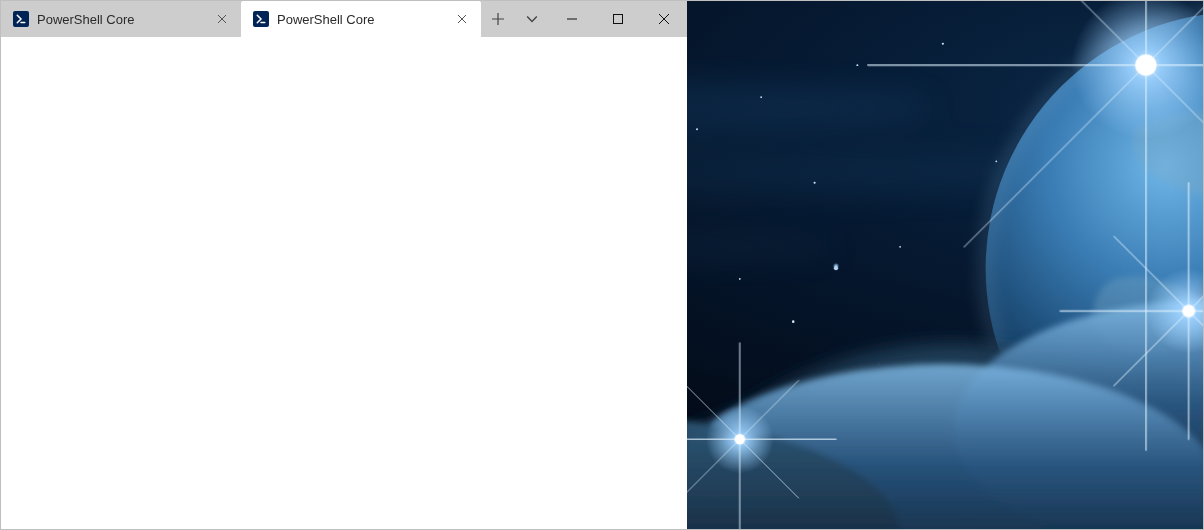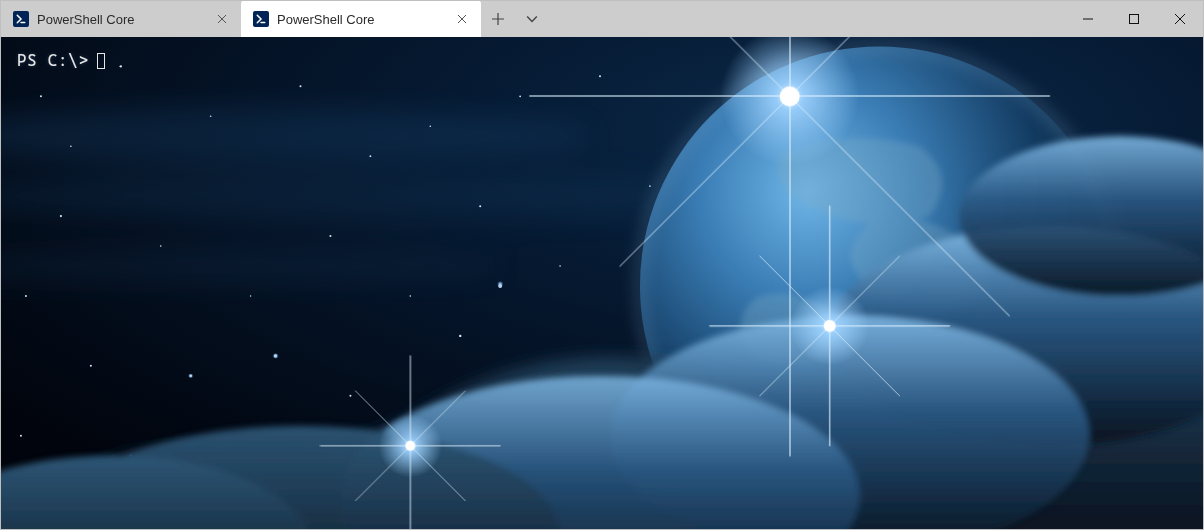--- a/index.html
+++ b/index.html
@@ -7,21 +7,21 @@
       width: 1204px;
       height: 530px;
       font-family: "Segoe UI", Tahoma, sans-serif;
       overflow: hidden;
       background: #000;
     }
     .window {
       width: 100%;
       height: 100%;
       display: flex;
-      flex-direction: column;
+      flex-direction: row;
       border: 1px solid #bfbfbf;
       background: #fff;
     }
     
     .titlebar {
       height: 36px;
       background: #cdcdcd;
       display: flex;
       align-items: stretch;
       user-select: none;
@@ -329,21 +329,15 @@
         </g>
 
         <g>
           <circle cx="275" cy="320" r="3" fill="url(#glow)"></circle>
           <circle cx="500" cy="248" r="3" fill="url(#glow)"></circle>
           <circle cx="190" cy="340" r="2.5" fill="url(#glow)"></circle>
         </g>
       </svg>
     </div>
 
-    <div class="term-content">
-      <div class="prompt-line">
-        <span>PS C:\&gt;</span>
-        <span class="cursor"></span>
-      </div>
-    </div>
   </div>
 
 </div>
 
 </body></html>

